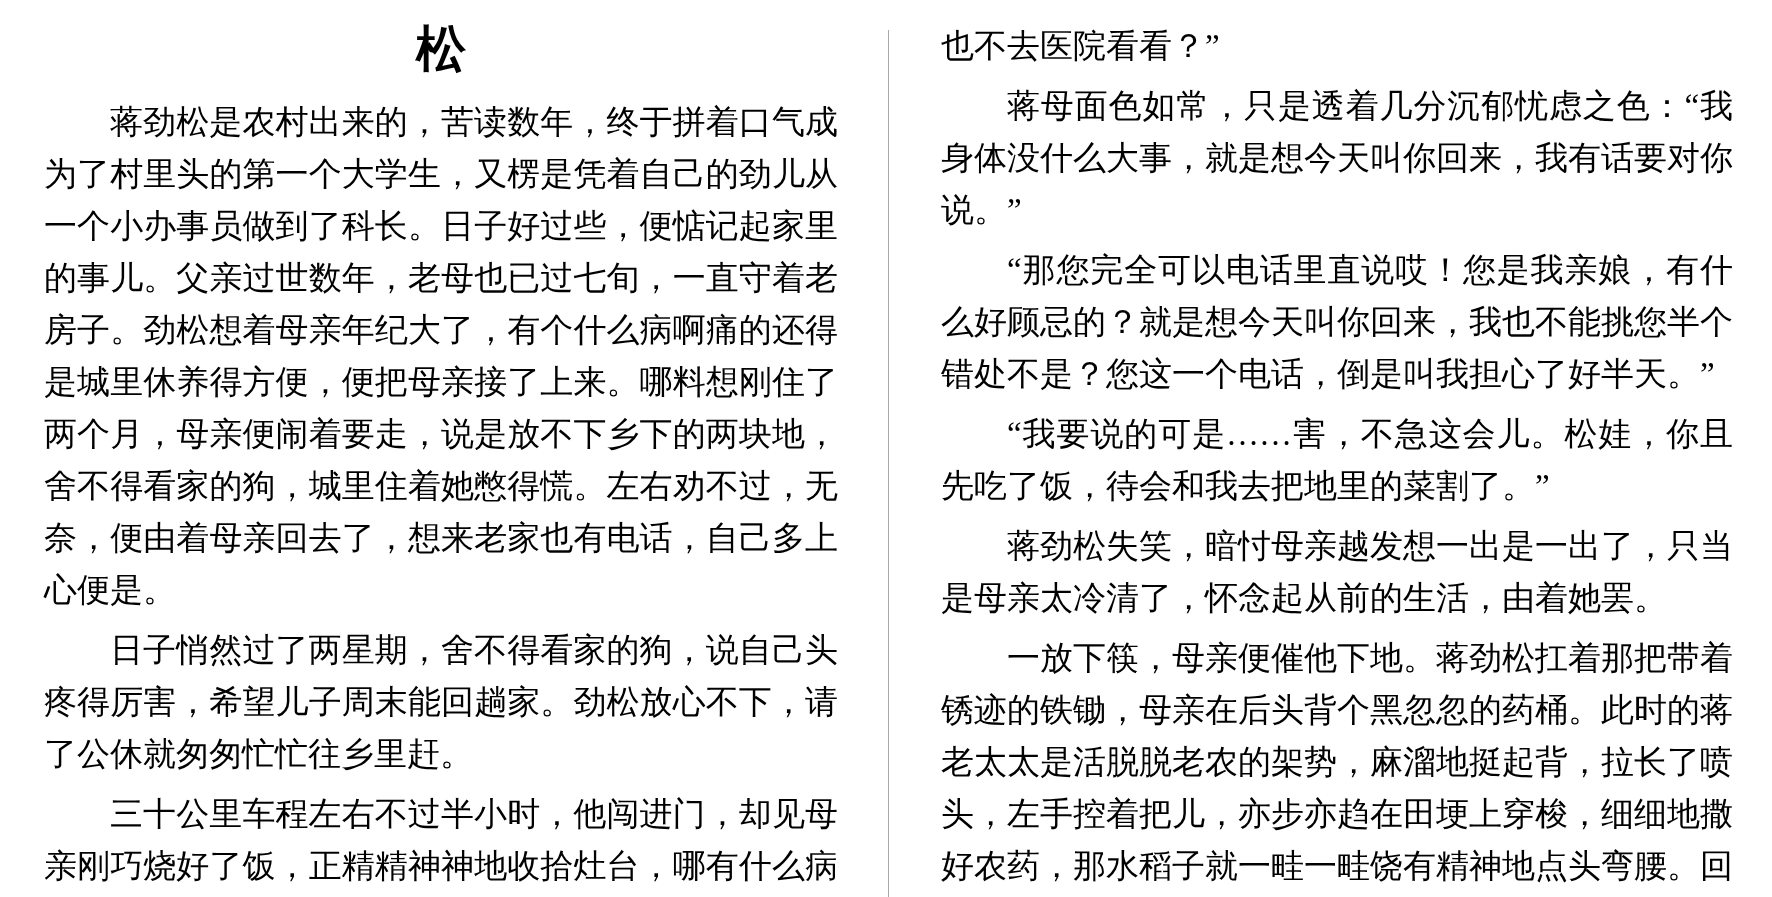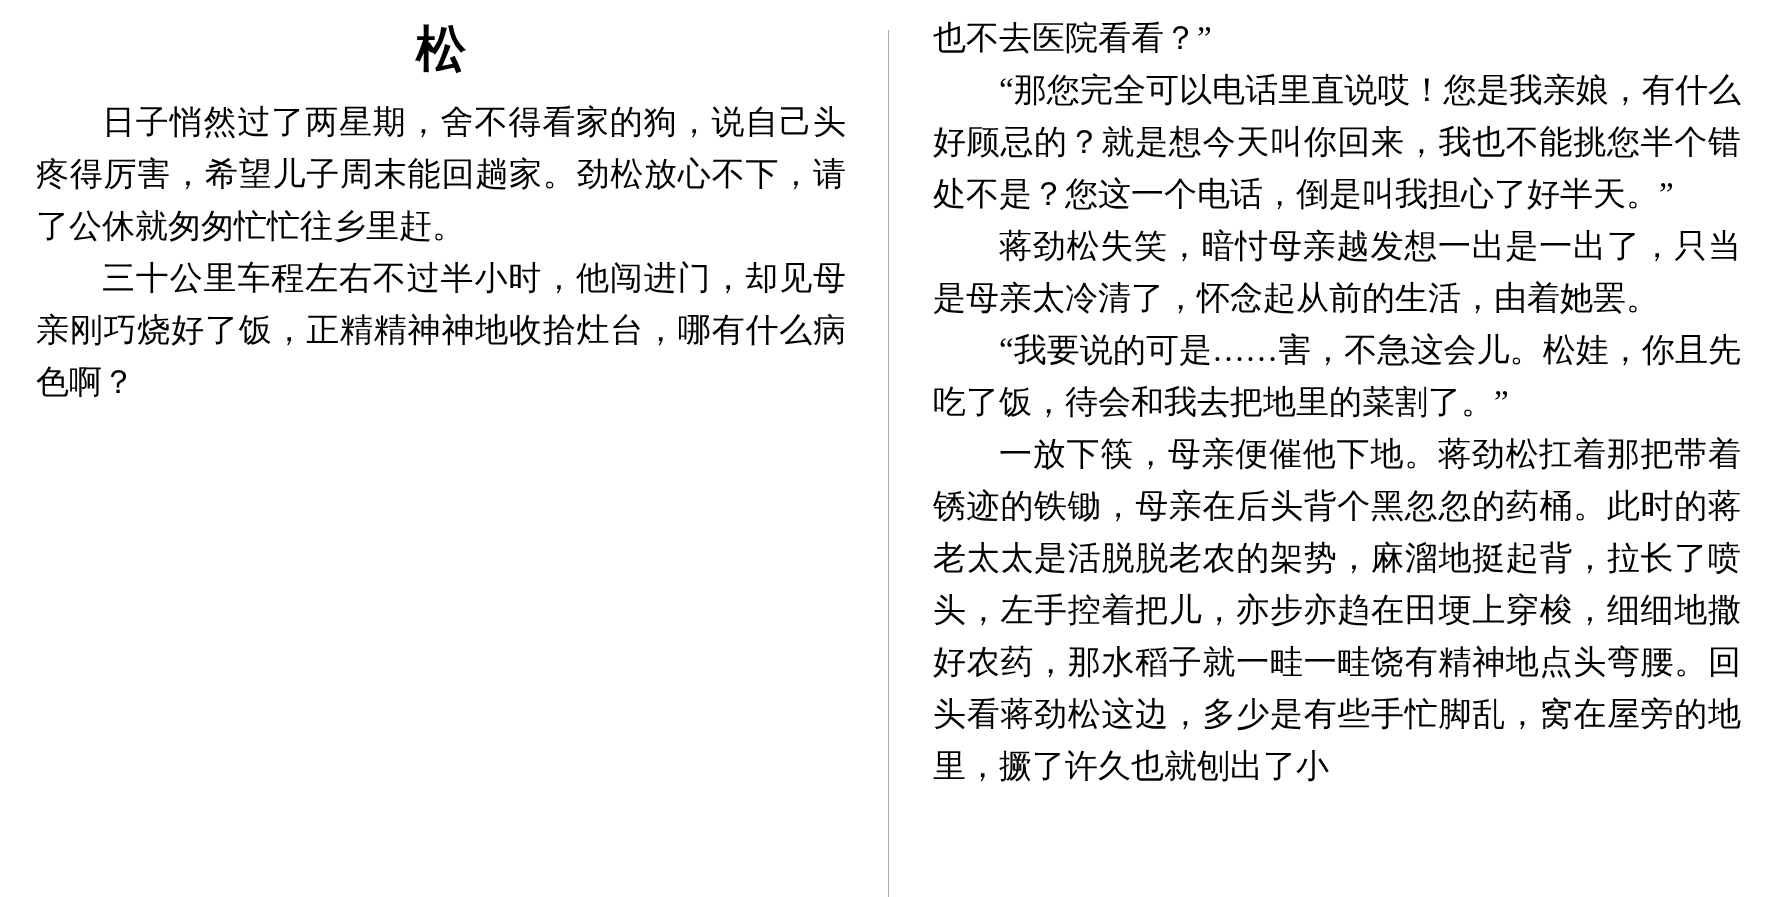--- a/index.html
+++ b/index.html
@@ -32,21 +32,21 @@
   }
   .doc-title {
     margin: 0 0 14px 0;
     font-size: 50px;
     font-weight: bold;
     line-height: 66px;
     text-align: center;
     letter-spacing: 0;
   }
   .para {
-    margin: 0;
+    margin: 8px;
     font-size: 33px;
     line-height: 52px;
     text-align: justify;
     text-justify: inter-ideograph;
     word-break: break-all;
   }
   .para.indent {
     text-indent: 2em;
   }
   .divider {
@@ -58,28 +58,30 @@
     background: #a8a8a8;
   }
 </style>
 </head>
 <body>
 
 <div class="page">
 
   <div class="col col-left">
     <h1 class="doc-title">松</h1>
+    <p class="para indent">蒋劲松是农村出来的，苦读数年，终于拼着口气成为了村里头的第一个大学生，又楞是凭着自己的劲儿从一个小办事员做到了科长。日子好过些，便惦记起家里的事儿。父亲过世数年，老母也已过七旬，一直守着老房子。劲松想着母亲年纪大了，有个什么病啊痛的还得是城里休养得方便，便把母亲接了上来。哪料想刚住了两个月，母亲便闹着要走，说是放不下乡下的两块地，舍不得看家的狗，城里住着她憋得慌。左右劝不过，无奈，便由着母亲回去了，想来老家也有电话，自己多上心便是。</p>
     <p class="para indent">日子悄然过了两星期，舍不得看家的狗，说自己头疼得厉害，希望儿子周末能回趟家。劲松放心不下，请了公休就匆匆忙忙往乡里赶。</p>
     <p class="para indent">三十公里车程左右不过半小时，他闯进门，却见母亲刚巧烧好了饭，正精精神神地收拾灶台，哪有什么病色啊？</p>
 
   </div>
 
   <div class="divider"></div>
 
   <div class="col col-right">
     <p class="para">也不去医院看看？”</p>
+    <p class="para indent">蒋母面色如常，只是透着几分沉郁忧虑之色：“我身体没什么大事，就是想今天叫你回来，我有话要对你说。”</p>
     <p class="para indent">“那您完全可以电话里直说哎！您是我亲娘，有什么好顾忌的？就是想今天叫你回来，我也不能挑您半个错处不是？您这一个电话，倒是叫我担心了好半天。”</p>
+    <p class="para indent">“我要说的可是……害，不急这会儿。松娃，你且先吃了饭，待会和我去把地里的菜割了。”</p>
     <p class="para indent">蒋劲松失笑，暗忖母亲越发想一出是一出了，只当是母亲太冷清了，怀念起从前的生活，由着她罢。</p>
-    <p class="para indent">“我要说的可是……害，不急这会儿。松娃，你且先吃了饭，待会和我去把地里的菜割了。”</p>
     <p class="para indent">一放下筷，母亲便催他下地。蒋劲松扛着那把带着锈迹的铁锄，母亲在后头背个黑忽忽的药桶。此时的蒋老太太是活脱脱老农的架势，麻溜地挺起背，拉长了喷头，左手控着把儿，亦步亦趋在田埂上穿梭，细细地撒好农药，那水稻子就一畦一畦饶有精神地点头弯腰。回头看蒋劲松这边，多少是有些手忙脚乱，窝在屋旁的地里，撅了许久也就刨出了小</p>
   </div>
 
 </div>
 
 </body></html>

